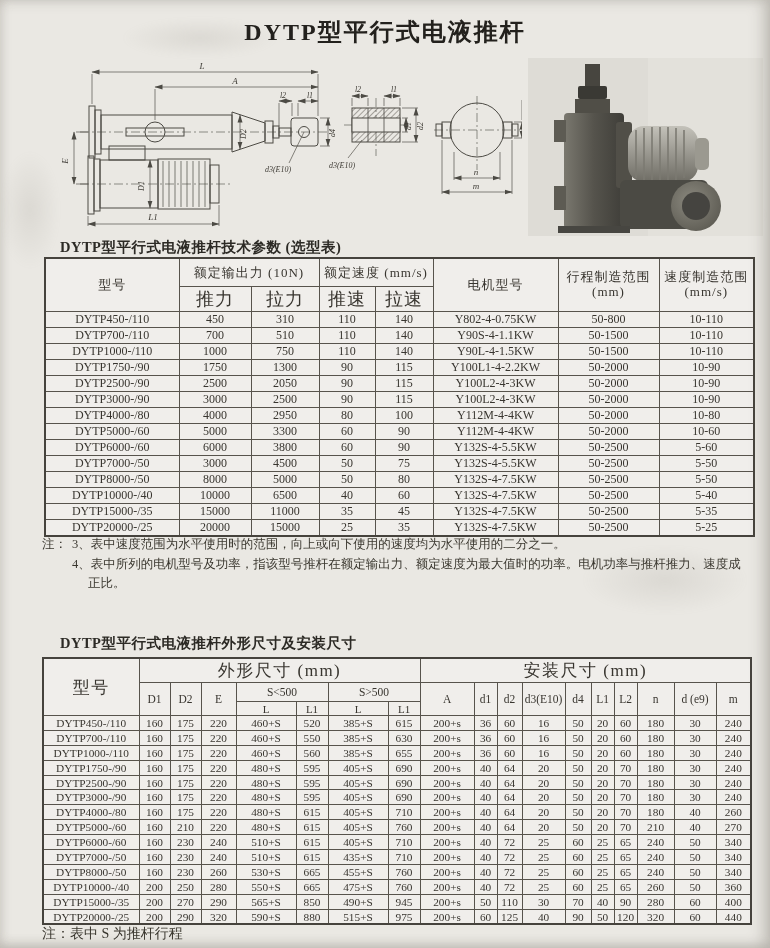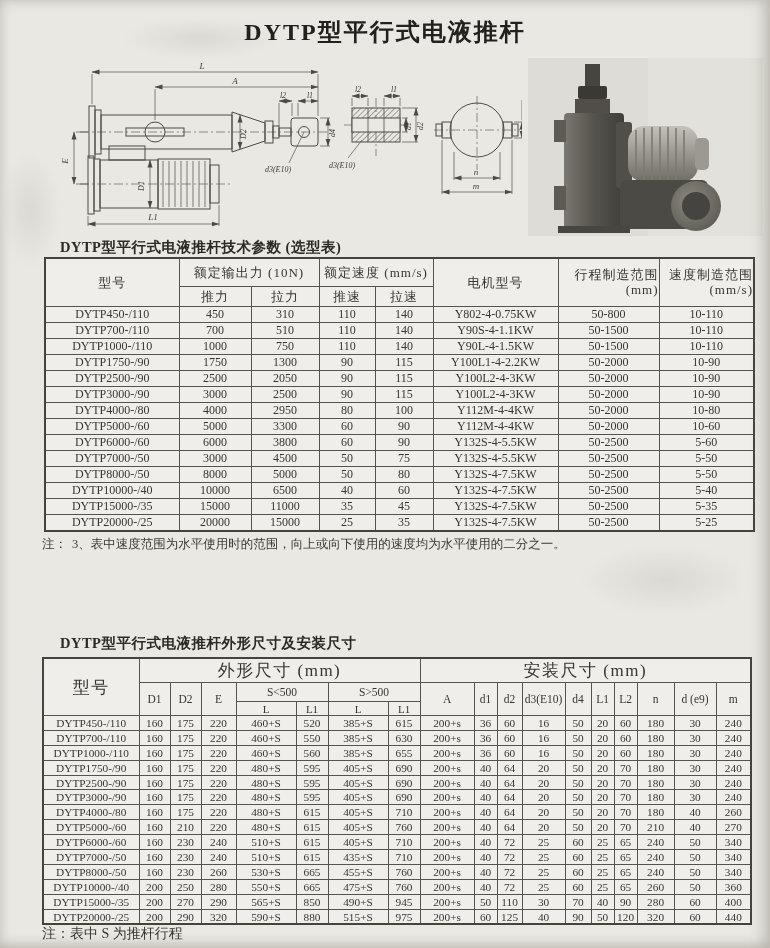--- a/index.html
+++ b/index.html
@@ -22,24 +22,24 @@
   .drawing{position:absolute;left:52px;top:2px;}
   .photo{position:absolute;left:528px;top:0;}
   .sec-title{position:absolute;left:42px;font-size:14.5px;font-weight:bold;letter-spacing:.5px;color:#2c2a25;margin-left:18px;}
   #sec1{top:238px;}
   #sec2{top:634px;}
   table{border-collapse:collapse;table-layout:fixed;background:rgba(255,255,255,.28);}
   th,td{border:1px solid #57534c;text-align:center;vertical-align:middle;padding:0;overflow:hidden;white-space:nowrap;}
   th{font-weight:normal;}
   .t1{position:absolute;top:257px;left:44px;width:709px;border:2px solid #46433d;}
   .t1 thead tr:first-child th{height:27px;font-size:13px;letter-spacing:1px;}
-  .t1 thead tr:nth-child(2) th{height:19px;font-size:13px;letter-spacing:1px;}
+  .t1 thead tr:nth-child(2) th{height:19px;font-size:18px;letter-spacing:1px;}
   .t1 tbody td{height:15px;font-size:12px;}
   .t1 tbody td:first-child{font-size:12px;}
-  .t1 th.twoline{line-height:1.15;text-align:right;}
+  .t1 th.twoline{line-height:1.15;}
   .t2{position:absolute;top:657px;left:42px;width:709px;border:2px solid #46433d;}
   .t2 thead tr:first-child th{height:17px;font-size:17px;letter-spacing:1.5px;}
   .t2 thead tr:nth-child(2) th{height:18px;font-size:11.5px;}
   .t2 thead tr:nth-child(3) th{height:13px;font-size:11px;}
   .t2 tbody td{height:13.9px;font-size:11.3px;}
   .t2 tbody td:first-child{font-size:11.3px;}
   .notes{position:absolute;top:535px;left:42px;width:702px;font-size:12.5px;line-height:1.5;color:#3a372f;}
   .notes .note-row{display:flex;}
   .notes .note-label{flex:0 0 30px;}
   .notes .note-items{flex:1;}
@@ -429,20 +429,21 @@
         <td>5-25</td>
       </tr>
     </tbody>
 </table>
 
 <div class="notes">
   <div class="note-row">
     <div class="note-label">注：</div>
     <div class="note-items">
       <div class="note-item">3、表中速度范围为水平使用时的范围，向上或向下使用的速度均为水平使用的二分之一。</div>
+      <div class="note-item">4、表中所列的电机型号及功率，指该型号推杆在额定输出力、额定速度为最大值时的功率。电机功率与推杆推力、速度成正比。</div>
     </div>
   </div>
 </div>
 
 <div class="sec-title" id="sec2">DYTP型平行式电液推杆外形尺寸及安装尺寸</div>
 
 <table class="t2">
   <colgroup>
     <col style="width:96px">
       <col style="width:31px">

